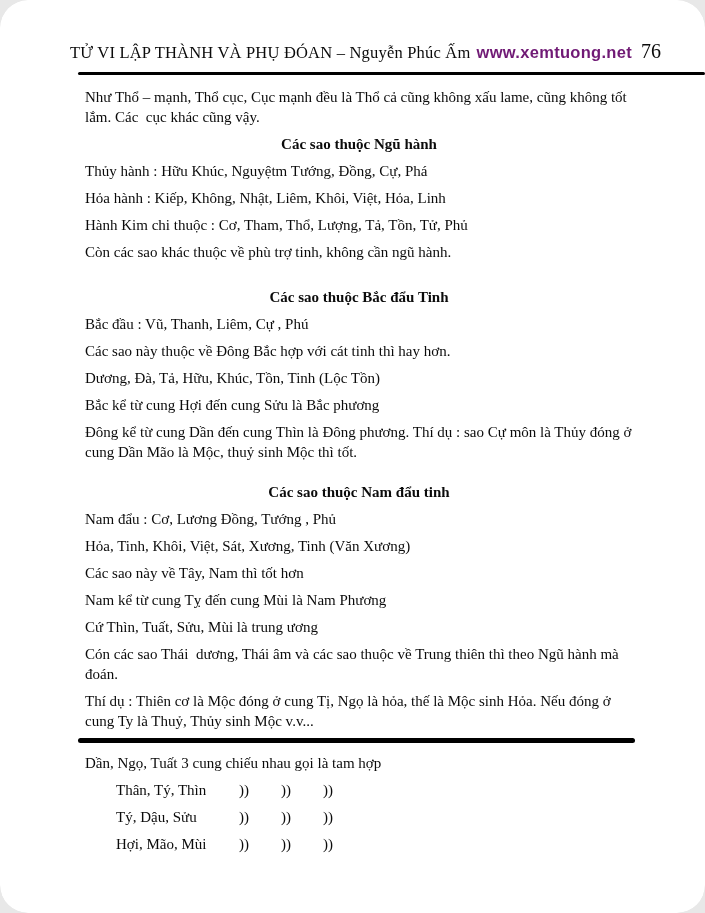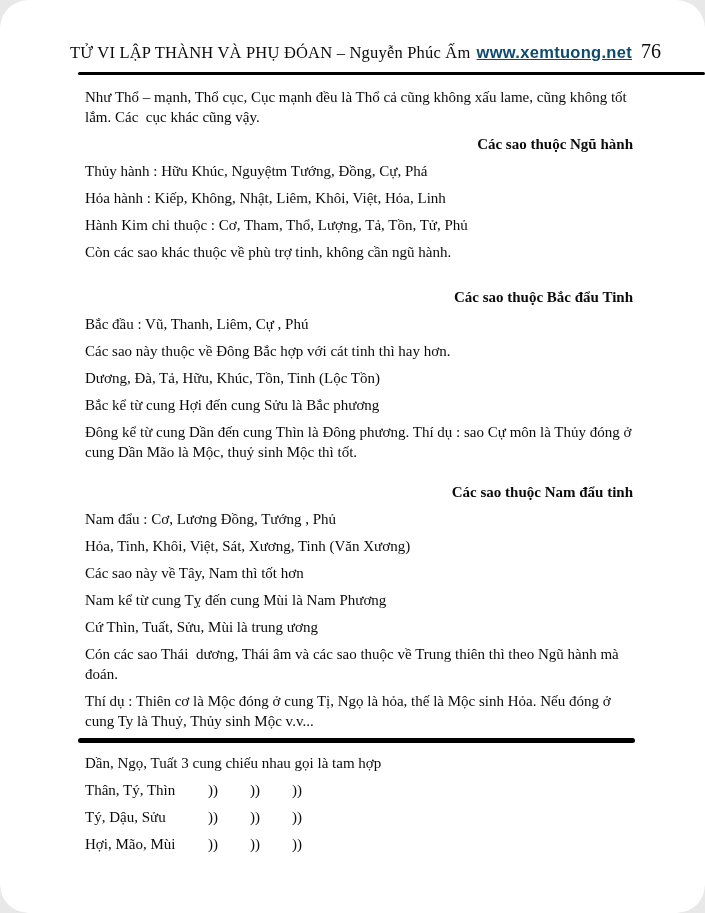--- a/index.html
+++ b/index.html
@@ -25,22 +25,21 @@
   }
   .doc-title {
     font-size: 16.5px;
     letter-spacing: 0.2px;
   }
   .site-link {
     margin-left: auto;
     font-family: "Liberation Sans", "DejaVu Sans", sans-serif;
     font-weight: bold;
     font-size: 16.5px;
-    color: #0c4a6e;
-    text-decoration: underline;
+    color: #701a75;
     letter-spacing: 0.3px;
     cursor: pointer;
   }
   .page-number {
     margin-left: 9px;
     font-size: 20px;
   }
   .header-rule {
     height: 3px;
     background: #000;
@@ -52,36 +51,37 @@
     line-height: 20px;
   }
   main p {
     margin: 0 0 7px 0;
     white-space: pre-wrap;
   }
   h3.heading {
     font-size: 15px;
     line-height: 20px;
     font-weight: bold;
-    text-align: right;
+    text-align: center;
     margin: 5px 0 7px 0;
     white-space: pre-wrap;
   }
   h3.mt-lg { margin-top: 25px; }
   h3.mt-md { margin-top: 20px; }
   .thick-rule {
     height: 5px;
     background: #000;
     width: 557px;
     margin: 1px 0 10px -7px;
   }
   .ditto-row {
     display: flex;
     margin-bottom: 7px;
     line-height: 20px;
+    margin-left: 31px;
   }
   .ditto-label { width: 123px; }
   .ditto { width: 42px; }
 </style>
 </head>
 <body>
 
 <div class="page">
 
   <header>

